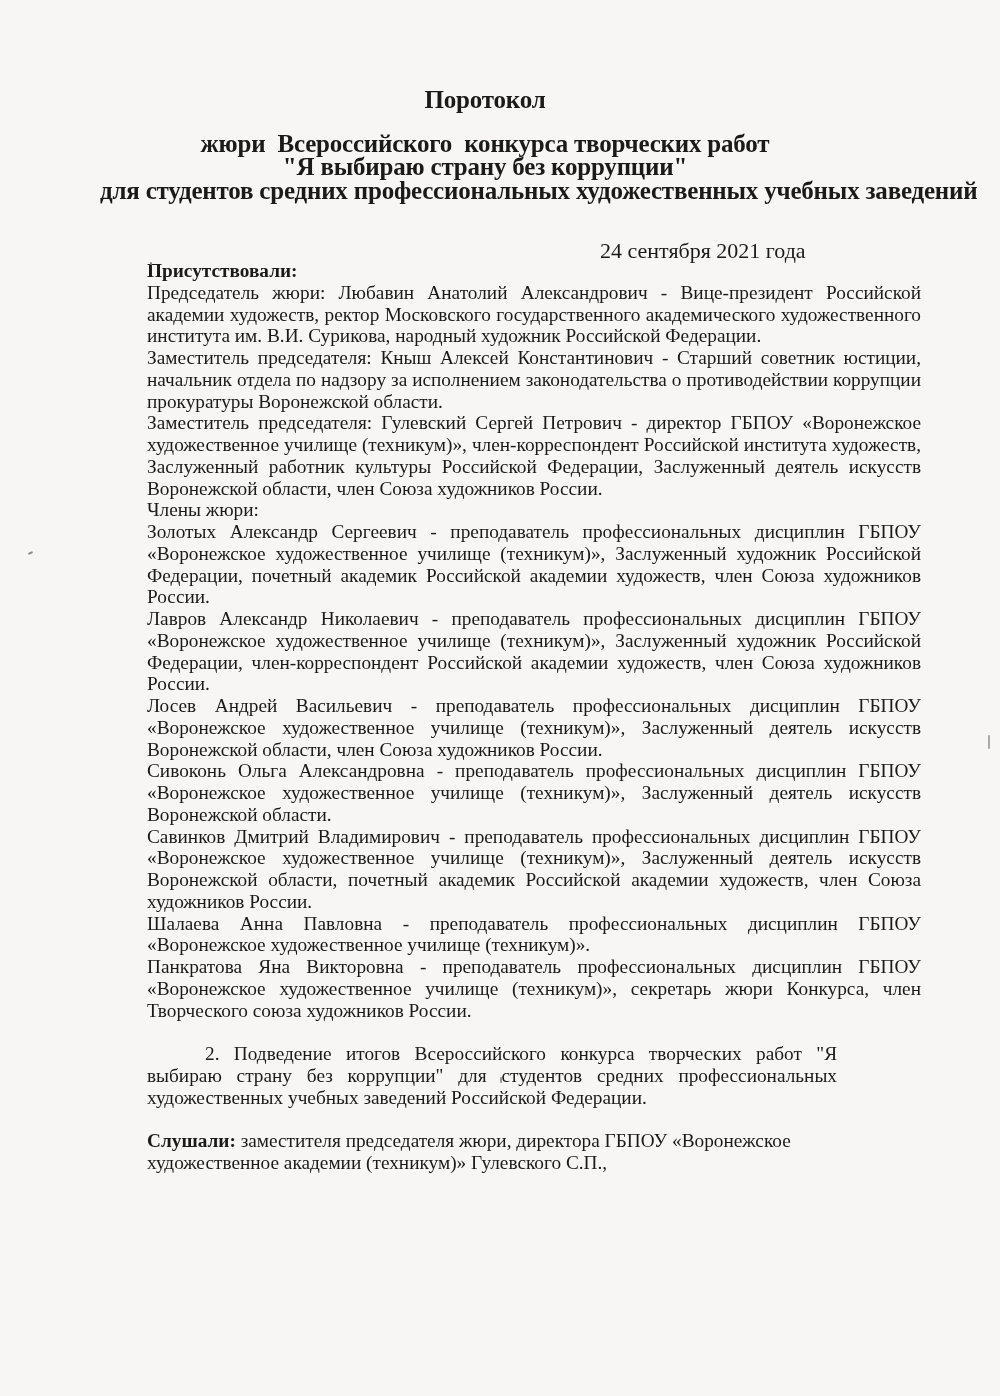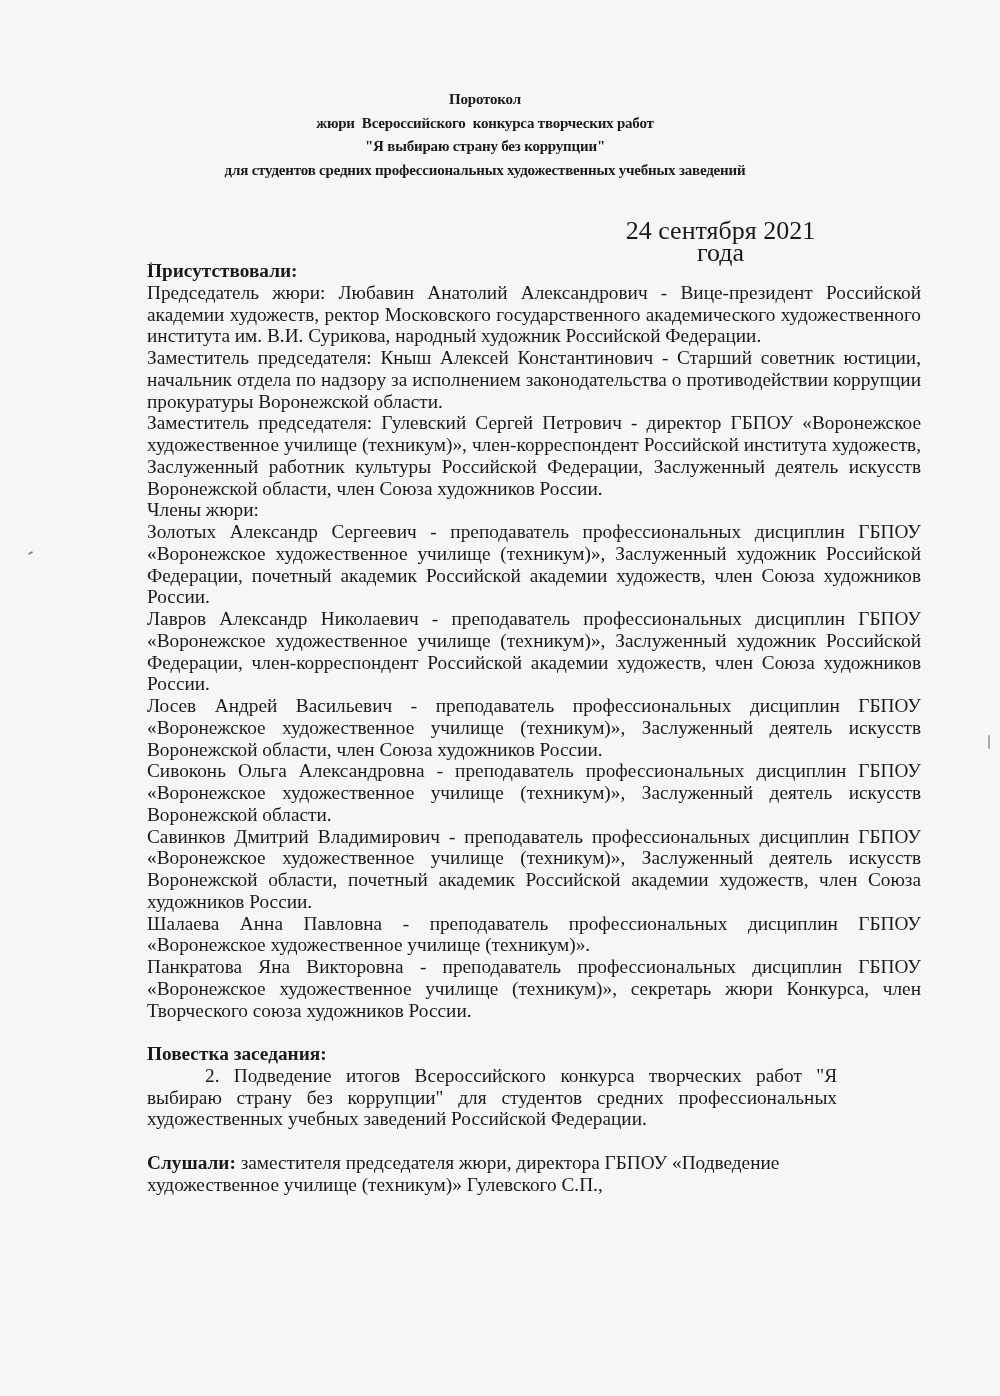--- a/index.html
+++ b/index.html
@@ -7,71 +7,70 @@
     width: 1000px; height: 1396px;
     background: #f7f6f4;
     font-family: "Liberation Serif", serif;
     color: #1a1a1a;
     position: relative;
     overflow: hidden;
   }
   .page { position: absolute; left: 0; top: 0; width: 1000px; height: 1396px; }
   .title-block {
     position: absolute; left: 100px; top: 88px; width: 770px;
-    text-align: center; font-weight: bold; font-size: 15px; line-height: 23.5px;
+    text-align: center; font-weight: bold; font-size: 25px; line-height: 23.5px;
     letter-spacing: -0.2px;
   }
   .title-line { display: block; white-space: nowrap; }
   .date {
-    position: absolute; left: 600px; top: 220px; width: 241px;
-    text-align: center; font-size: 26px; line-height: 22px;
+    position: absolute; left: 600px; top: 240px; width: 241px;
+    text-align: left; font-size: 22px; line-height: 22px;
   }
   .body {
     position: absolute; left: 147px; top: 260px; width: 774px;
     font-size: 19.3px; line-height: 21.75px;
   }
   .heading { font-weight: bold; display: block; }
   .para { display: block; text-align: justify; text-align-last: left; }
   .gap { display: block; height: 21.75px; }
   .agenda-item { display: block; text-align: justify; text-align-last: left; text-indent: 58px; width: 690px; }
   .listened { display: block; width: 690px; }
   .listened b { font-weight: bold; }
   .speck { position: absolute; background: #888; border-radius: 1px; }
 </style>
 </head>
 <body>
 
 <div class="page">
 
   <div class="title-block">
     <span class="title-line">Поротокол</span>
-    <span class="title-line" style="white-space:pre;">жюри  Всероссийского  конкурса творческих работ</span>
+    <span class="title-line" style="white-space:pre;margin-top:20px;">жюри  Всероссийского  конкурса творческих работ</span>
     <span class="title-line">"Я выбираю страну без коррупции"</span>
     <span class="title-line">для студентов средних профессиональных художественных учебных заведений</span>
   </div>
 
   <div class="date">24 сентября 2021 года</div>
 
   <div class="body">
     <span class="heading">Присутствовали:</span>
     <span class="para">Председатель жюри: Любавин Анатолий Александрович - Вице-президент Российской академии художеств, ректор Московского государственного академического художественного института им. В.И. Сурикова, народный художник Российской Федерации.</span>
     <span class="para">Заместитель председателя: Кныш Алексей Константинович - Старший советник юстиции, начальник отдела по надзору за исполнением законодательства о противодействии коррупции прокуратуры Воронежской области.</span>
     <span class="para">Заместитель председателя: Гулевский Сергей Петрович - директор ГБПОУ «Воронежское художественное училище (техникум)», член-корреспондент Российской института художеств, Заслуженный работник культуры Российской Федерации, Заслуженный деятель искусств Воронежской области, член Союза художников России.</span>
     <span class="para">Члены жюри:</span>
     <span class="para">Золотых Александр Сергеевич - преподаватель профессиональных дисциплин ГБПОУ «Воронежское художественное училище (техникум)», Заслуженный художник Российской Федерации, почетный академик Российской академии художеств, член Союза художников России.</span>
     <span class="para">Лавров Александр Николаевич - преподаватель профессиональных дисциплин ГБПОУ «Воронежское художественное училище (техникум)», Заслуженный художник Российской Федерации, член-корреспондент Российской академии художеств, член Союза художников России.</span>
     <span class="para">Лосев Андрей Васильевич - преподаватель профессиональных дисциплин ГБПОУ «Воронежское художественное училище (техникум)», Заслуженный деятель искусств Воронежской области, член Союза художников России.</span>
     <span class="para">Сивоконь Ольга Александровна - преподаватель профессиональных дисциплин ГБПОУ «Воронежское художественное училище (техникум)», Заслуженный деятель искусств Воронежской области.</span>
     <span class="para">Савинков Дмитрий Владимирович - преподаватель профессиональных дисциплин ГБПОУ «Воронежское художественное училище (техникум)», Заслуженный деятель искусств Воронежской области, почетный академик Российской академии художеств, член Союза художников России.</span>
     <span class="para">Шалаева Анна Павловна - преподаватель профессиональных дисциплин ГБПОУ «Воронежское художественное училище (техникум)».</span>
     <span class="para">Панкратова Яна Викторовна - преподаватель профессиональных дисциплин ГБПОУ «Воронежское художественное училище (техникум)», секретарь жюри Конкурса, член Творческого союза художников России.</span>
     <span class="gap"></span>
-    <span class="heading">Повестка заседания:</span>
     <span class="agenda-item">2. Подведение итогов Всероссийского  конкурса творческих работ "Я выбираю страну без коррупции" для студентов средних профессиональных художественных учебных заведений Российской Федерации.</span>
     <span class="gap"></span>
-    <span class="listened"><b>Слушали:</b><span> заместителя председателя жюри, директора ГБПОУ «Подведение художественное училище (техникум)» Гулевского С.П.,</span></span>
+    <span class="listened"><b>Слушали:</b><span> заместителя председателя жюри, директора ГБПОУ «Воронежское художественное академии (техникум)» Гулевского С.П.,</span></span>
   </div>
 
   <div class="speck" style="left:28px;top:552px;width:5px;height:2px;transform:rotate(-25deg);"></div>
   <div class="speck" style="left:150px;top:262px;width:2px;height:3px;"></div>
   <div class="speck" style="left:988px;top:735px;width:2px;height:14px;background:#aaa;"></div>
   <div class="speck" style="left:500px;top:1077px;width:2px;height:6px;background:#999;"></div>
 </div>
 
 </body></html>

